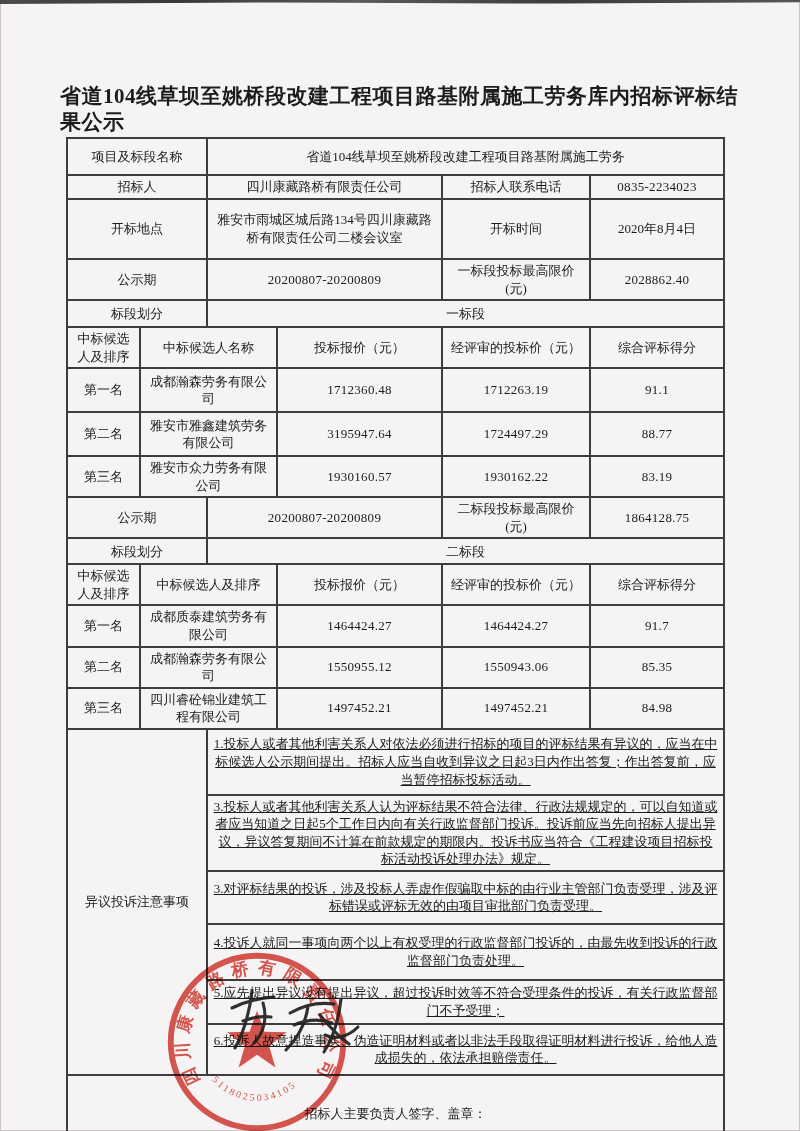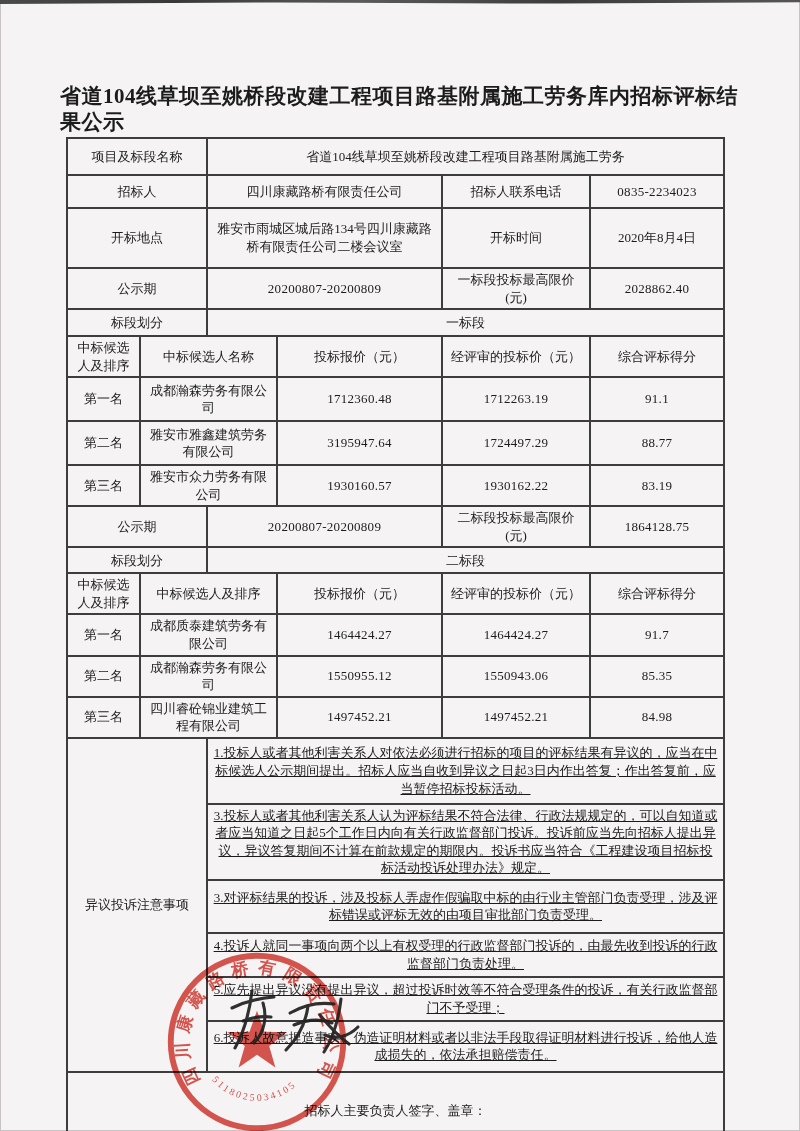--- a/index.html
+++ b/index.html
@@ -80,21 +80,21 @@
           <col style="width:148px">
           <col style="width:134px">
       </colgroup>
       <tbody>
 
         <tr style="height:37px">
           <td colspan="2">项目及标段名称</td>
           <td colspan="4" class="left">省道104线草坝至姚桥段改建工程项目路基附属施工劳务</td>
         </tr>
 
-        <tr style="height:33px">
+        <tr style="height:24px">
           <td colspan="2">招标人</td>
           <td colspan="2">四川康藏路桥有限责任公司</td>
           <td>招标人联系电话</td>
           <td class="num">0835-2234023</td>
         </tr>
 
         <tr style="height:60px">
           <td colspan="2">开标地点</td>
           <td colspan="2">雅安市雨城区城后路134号四川康藏路桥有限责任公司二楼会议室</td>
           <td>开标时间</td>
@@ -182,21 +182,21 @@
         <tr style="height:66px">
           <td colspan="2" rowspan="6">异议投诉注意事项</td>
           <td colspan="4" class="note">1.投标人或者其他利害关系人对依法必须进行招标的项目的评标结果有异议的，应当在中标候选人公示期间提出。招标人应当自收到异议之日起3日内作出答复；作出答复前，应当暂停招标投标活动。</td>
         </tr>
         <tr style="height:68px">
           <td colspan="4" class="note">3.投标人或者其他利害关系人认为评标结果不符合法律、行政法规规定的，可以自知道或者应当知道之日起5个工作日内向有关行政监督部门投诉。投诉前应当先向招标人提出异议，异议答复期间不计算在前款规定的期限内。投诉书应当符合《工程建设项目招标投标活动投诉处理办法》规定。</td>
         </tr>
         <tr style="height:53px">
           <td colspan="4" class="note">3.对评标结果的投诉，涉及投标人弄虚作假骗取中标的由行业主管部门负责受理，涉及评标错误或评标无效的由项目审批部门负责受理。</td>
         </tr>
-        <tr style="height:44px">
+        <tr style="height:56px">
           <td colspan="4" class="note">4.投诉人就同一事项向两个以上有权受理的行政监督部门投诉的，由最先收到投诉的行政监督部门负责处理。</td>
         </tr>
         <tr style="height:44px">
           <td colspan="4" class="note">5.应先提出异议没有提出异议，超过投诉时效等不符合受理条件的投诉，有关行政监督部门不予受理；</td>
         </tr>
         <tr style="height:51px">
           <td colspan="4" class="note">6.投诉人故意捏造事实、伪造证明材料或者以非法手段取得证明材料进行投诉，给他人造成损失的，依法承担赔偿责任。</td>
         </tr>
 
         <tr style="height:78px">

